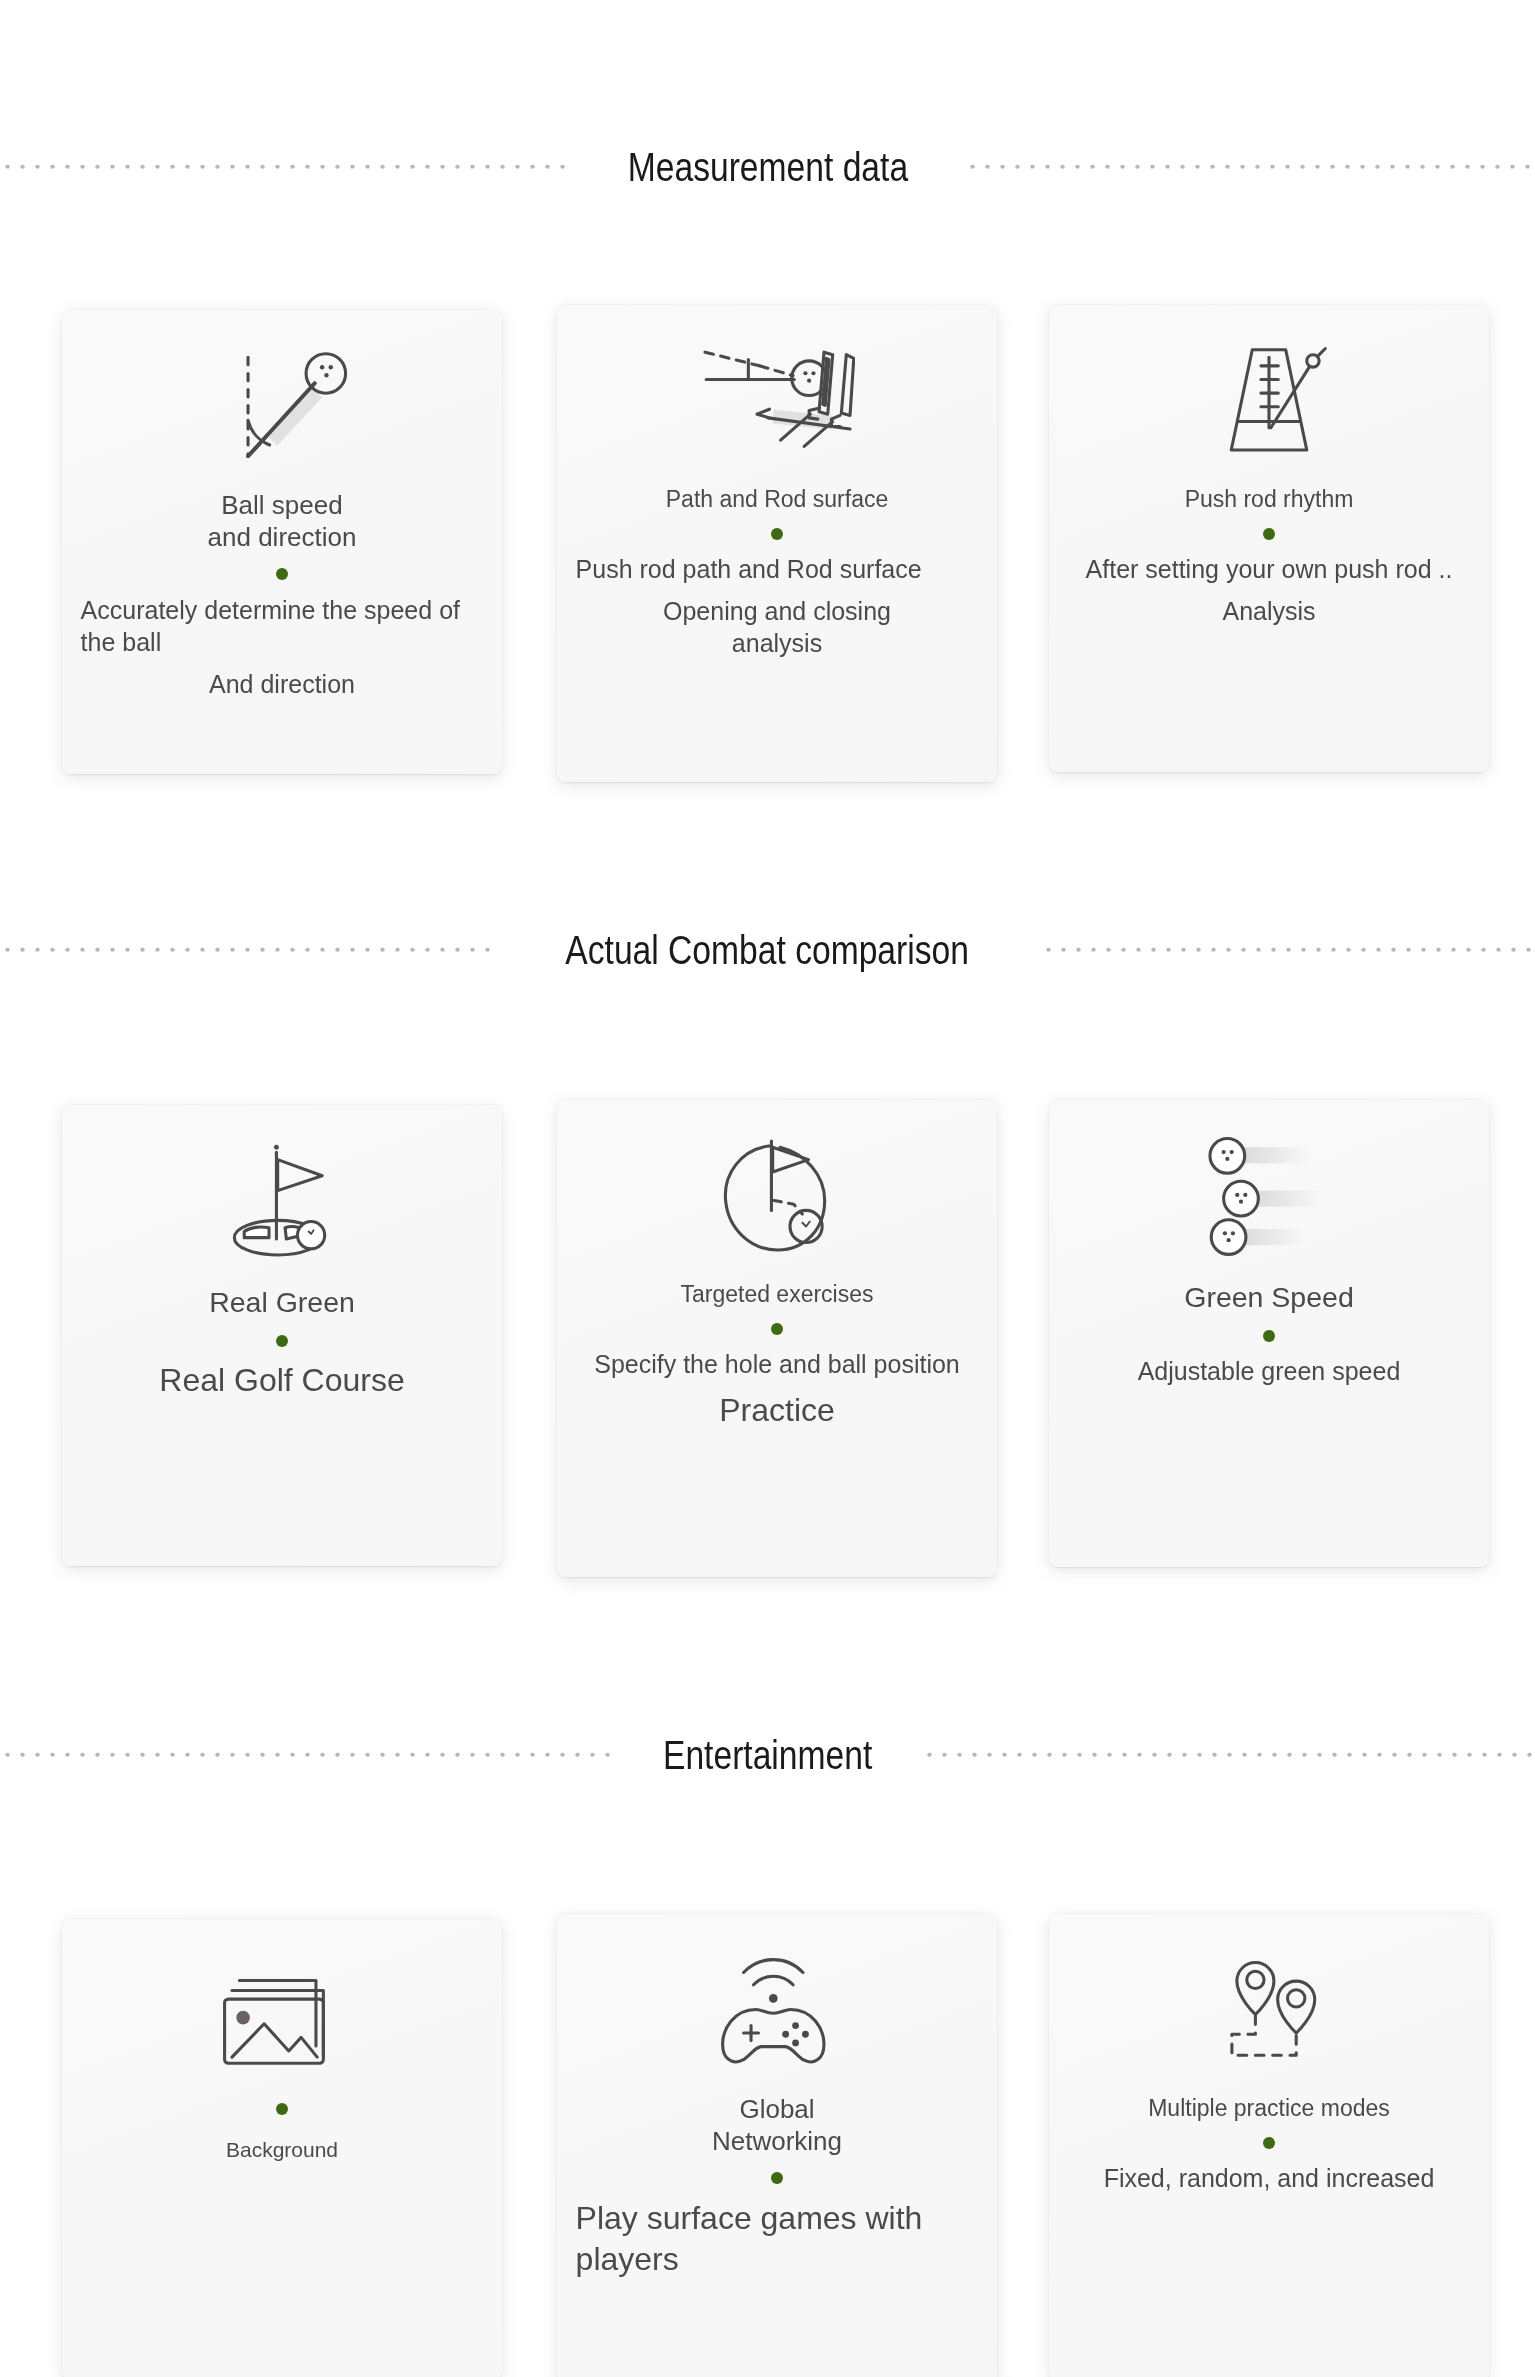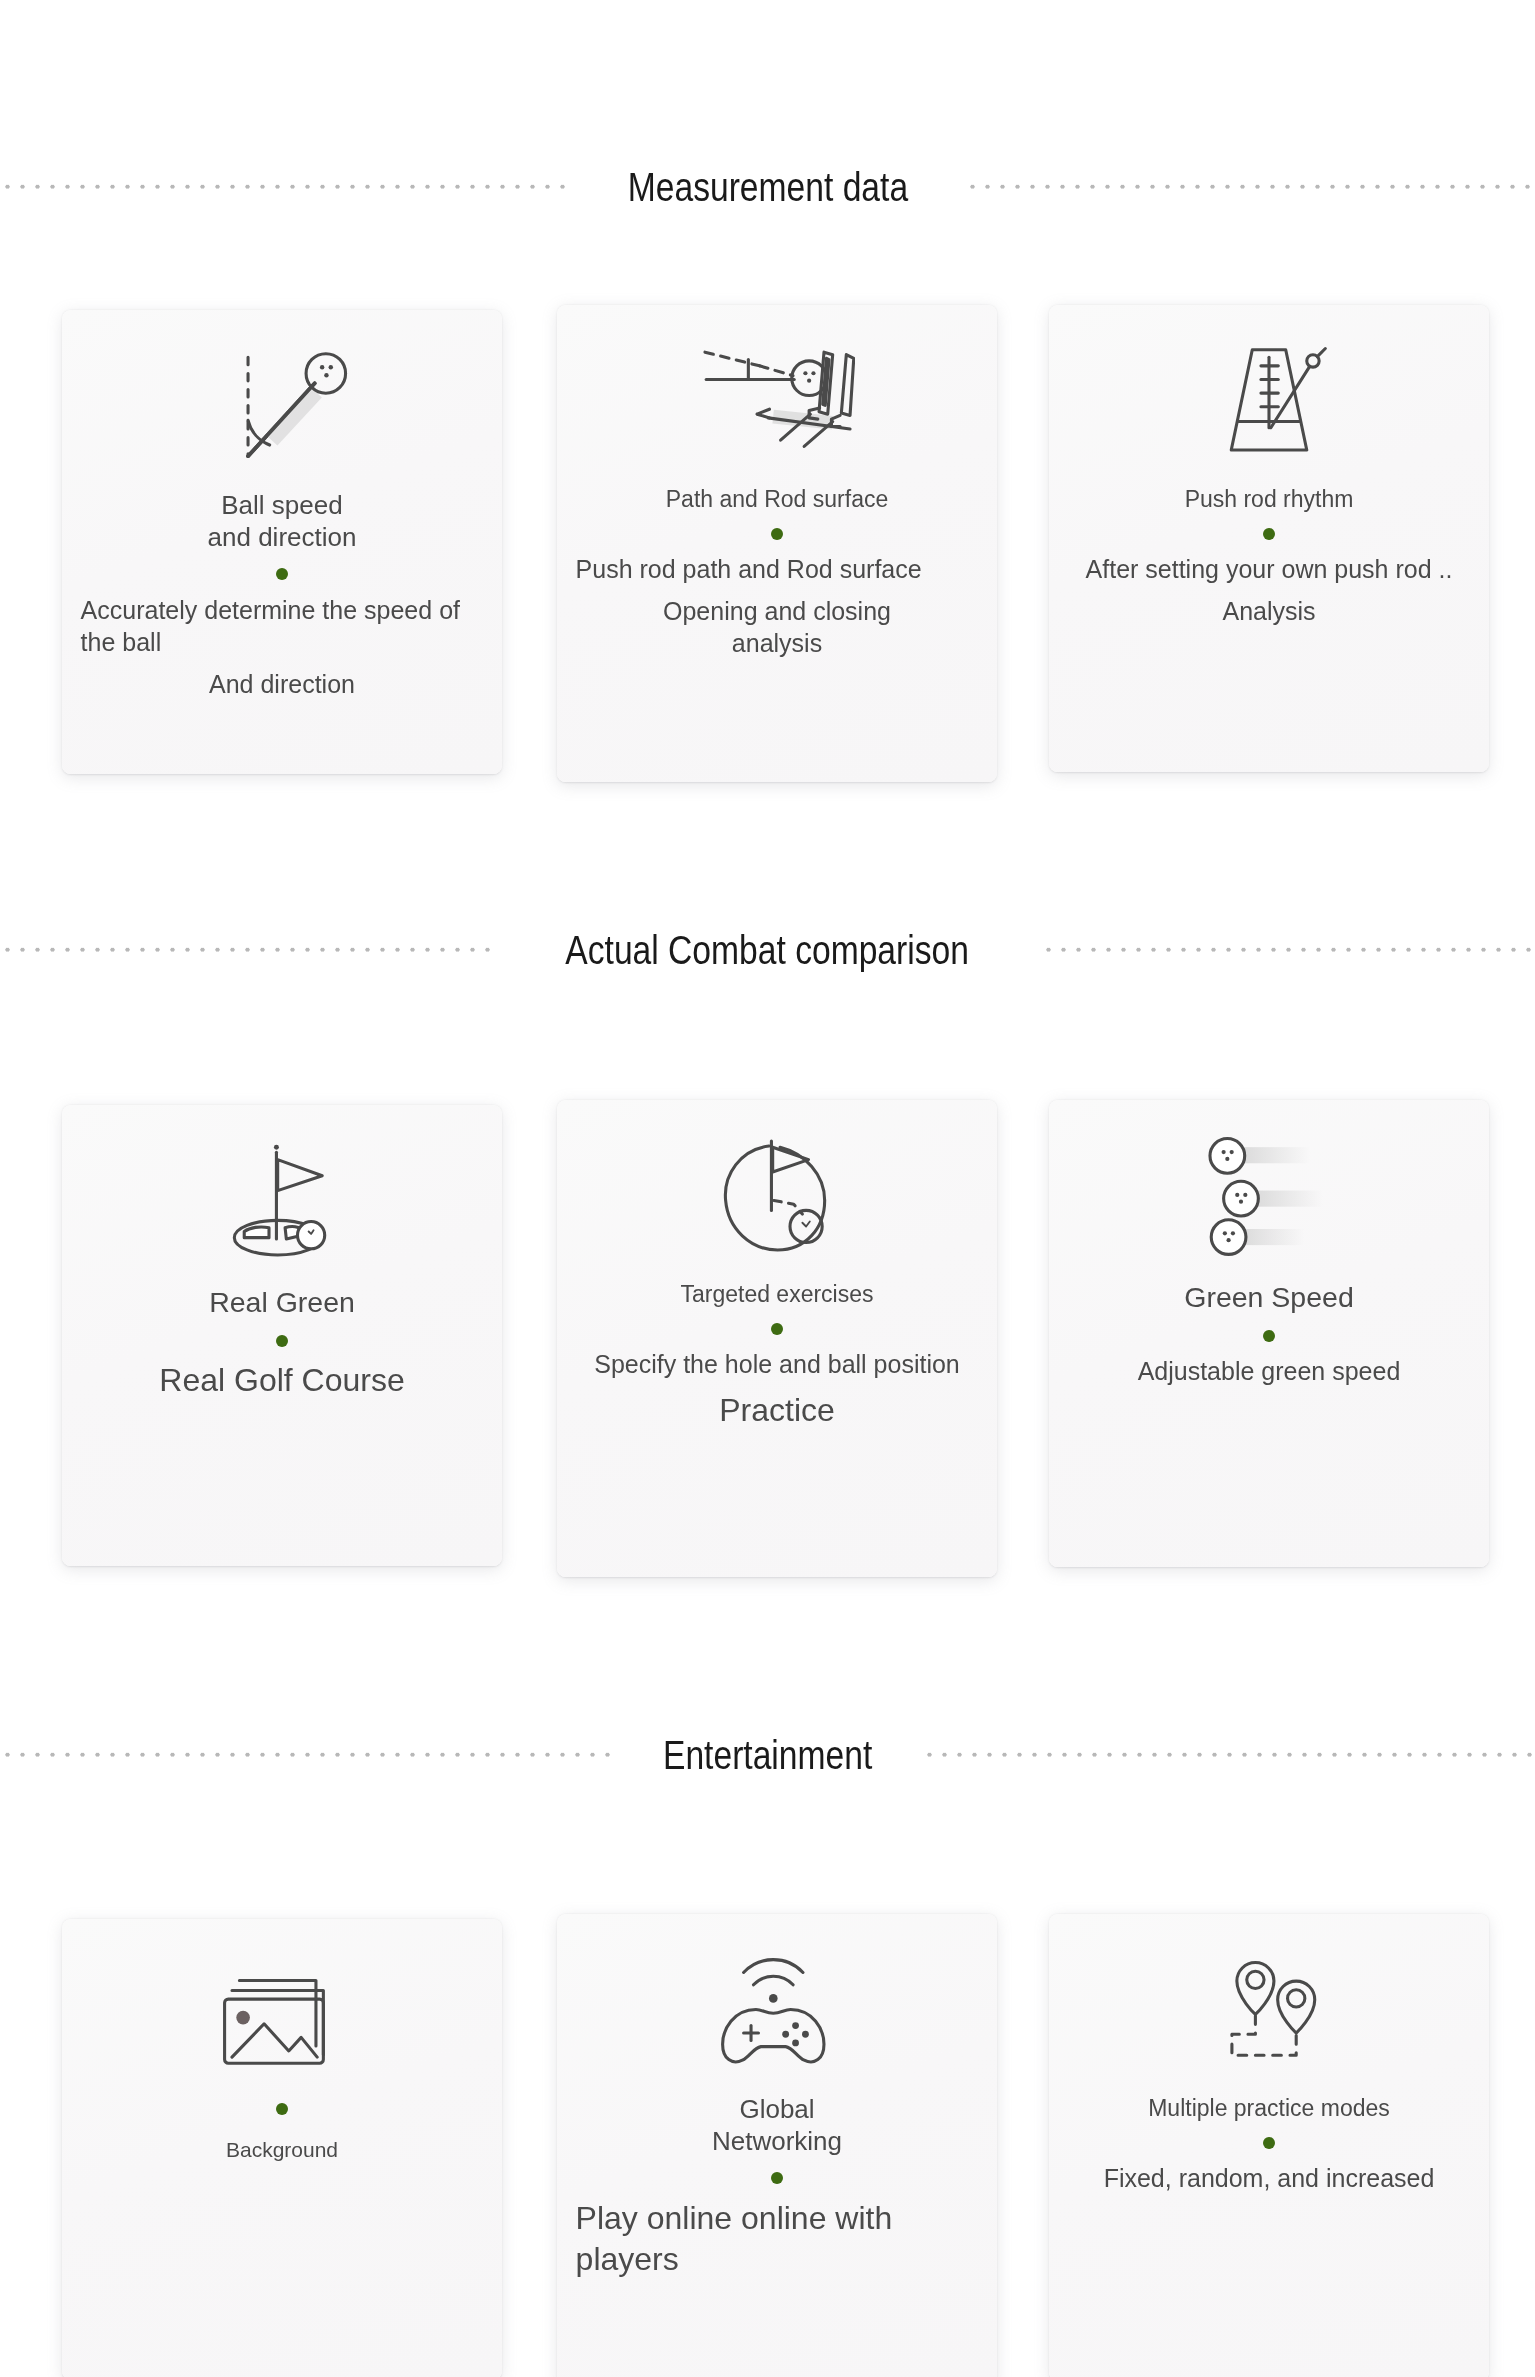--- a/index.html
+++ b/index.html
@@ -144,21 +144,21 @@
   .ind-center{ text-align: center; }
 
   .narrow-2  { padding-left: 74px; padding-right: 74px; box-sizing: border-box; }
   .narrow-3  { padding-left: 124px; padding-right: 124px; box-sizing: border-box; }
 </style>
 </head>
 <body>
 
 <div class="page">
 
-  <div class="section-head" style="top:150px;">
+  <div class="section-head" style="top:130px;">
     <span class="dots"></span>
     <span class="section-title">Measurement data</span>
     <span class="dots right"></span>
   </div>
 
   <div class="row" style="top:310px;">
 
     <div class="card" style="left:62px; top:0; height:464px;">
       <div class="card-icon">
         <svg width="142" height="124" viewBox="0 0 230 200" fill="none" stroke="#4a4a4a" stroke-width="5" stroke-linecap="round" stroke-linejoin="round">
@@ -339,21 +339,21 @@
           <path d="M56 134 L80 134"></path>
           <path d="M68 122 L68 146"></path>
           <circle cx="140" cy="122" r="5.5" fill="#4a4a4a" stroke="none"></circle>
           <circle cx="156" cy="136" r="5.5" fill="#4a4a4a" stroke="none"></circle>
           <circle cx="124" cy="136" r="5.5" fill="#4a4a4a" stroke="none"></circle>
           <circle cx="140" cy="150" r="5.5" fill="#4a4a4a" stroke="none"></circle>
         </svg>
       </div>
       <div class="card-title t-s narrow-3">Global Networking</div>
       <div class="dot-sep"></div>
-      <div class="card-desc d-xl ind-left">Play online online with players</div>
+      <div class="card-desc d-xl ind-left">Play surface games with players</div>
       <div class="card-desc2 d-m ind-center"></div>
     </div>
 
     <div class="card" style="left:1049px; top:-5px; height:467px;">
       <div class="card-icon">
         <svg width="136" height="124" viewBox="0 0 220 200" fill="none" stroke="#4a4a4a" stroke-width="5" stroke-linecap="round" stroke-linejoin="round">
           <path d="M58 50 A 30 30 0 1 1 118 50 C118 76 88 104 88 104 C88 104 58 76 58 50 Z"></path>
           <circle cx="88" cy="48" r="14"></circle>
           <path d="M124 80 A 30 30 0 1 1 184 80 C184 106 154 134 154 134 C154 134 124 106 124 80 Z"></path>
           <circle cx="154" cy="78" r="14"></circle>

